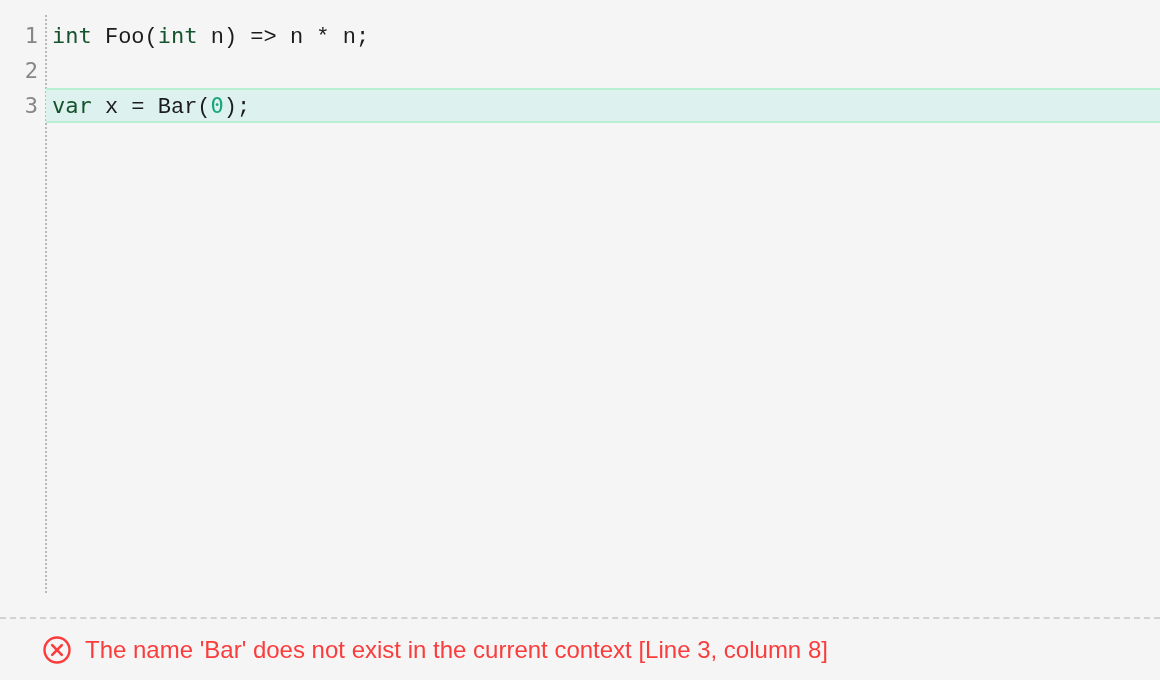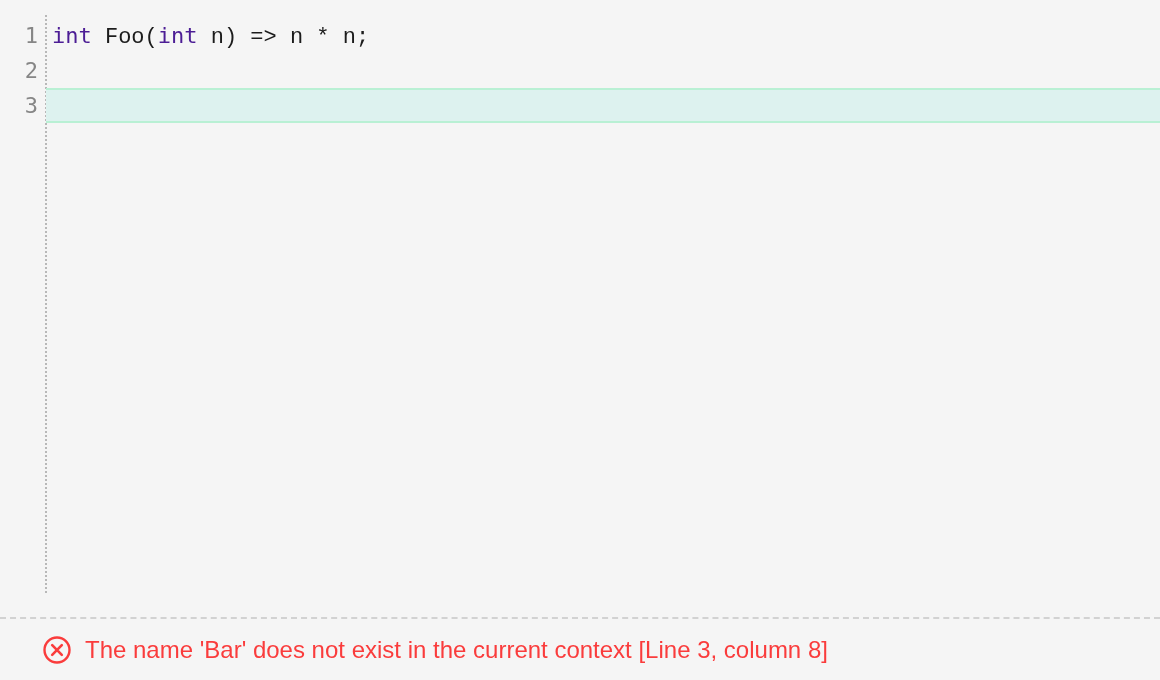--- a/index.html
+++ b/index.html
@@ -86,21 +86,21 @@
     left: 52px;
     top: 0;
     height: 35px;
     line-height: 35px;
     font-family: "DejaVu Sans Mono", monospace;
     font-size: 22px;
     color: #1c1c1c;
     white-space: pre;
   }
 
-  .tok-kw      { color: #4c1d95; }
+  .tok-kw      { color: #14532d; }
   .tok-num     { color: #18a678; }
   .tok-plain   { color: #1c1c1c; font-family: Liberation Mono, monospace; }
 
   
   .divider {
     position: absolute;
     left: 0;
     top: 617px;
     width: 1160px;
     height: 0;
@@ -141,21 +141,21 @@
 </head>
 <body>
 
 <div id="app">
 
   <div class="editor-pane">
     <div class="gutter-rule"></div>
     <div class="code-lines">
         <div class="code-line"><div class="line-number">1</div><div class="line-code"><span class="tok-kw">int</span><span class="tok-plain"> Foo(</span><span class="tok-kw">int</span><span class="tok-plain"> n) =&gt; n * n;</span></div></div>
         <div class="code-line"><div class="line-number">2</div><div class="line-code"></div></div>
-        <div class="code-line highlighted"><div class="line-bg"></div><div class="line-number">3</div></div>
+        <div class="code-line highlighted"><div class="line-bg"></div><div class="line-number">3</div><div class="line-code"><span class="tok-kw">var</span><span class="tok-plain"> x = Bar(</span><span class="tok-num">0</span><span class="tok-plain">);</span></div></div>
       </div>
   </div>
 
   <div class="divider"></div>
 
   <div class="error-bar">
     <svg class="error-icon" viewBox="0 0 30 30">
       <circle cx="15" cy="15" r="12.5" fill="none" stroke="#fa3c3c" stroke-width="2.4"></circle>
       <path d="M10.2 10.2 L19.8 19.8 M19.8 10.2 L10.2 19.8" stroke="#fa3c3c" stroke-width="2.6" stroke-linecap="round"></path>
     </svg>

